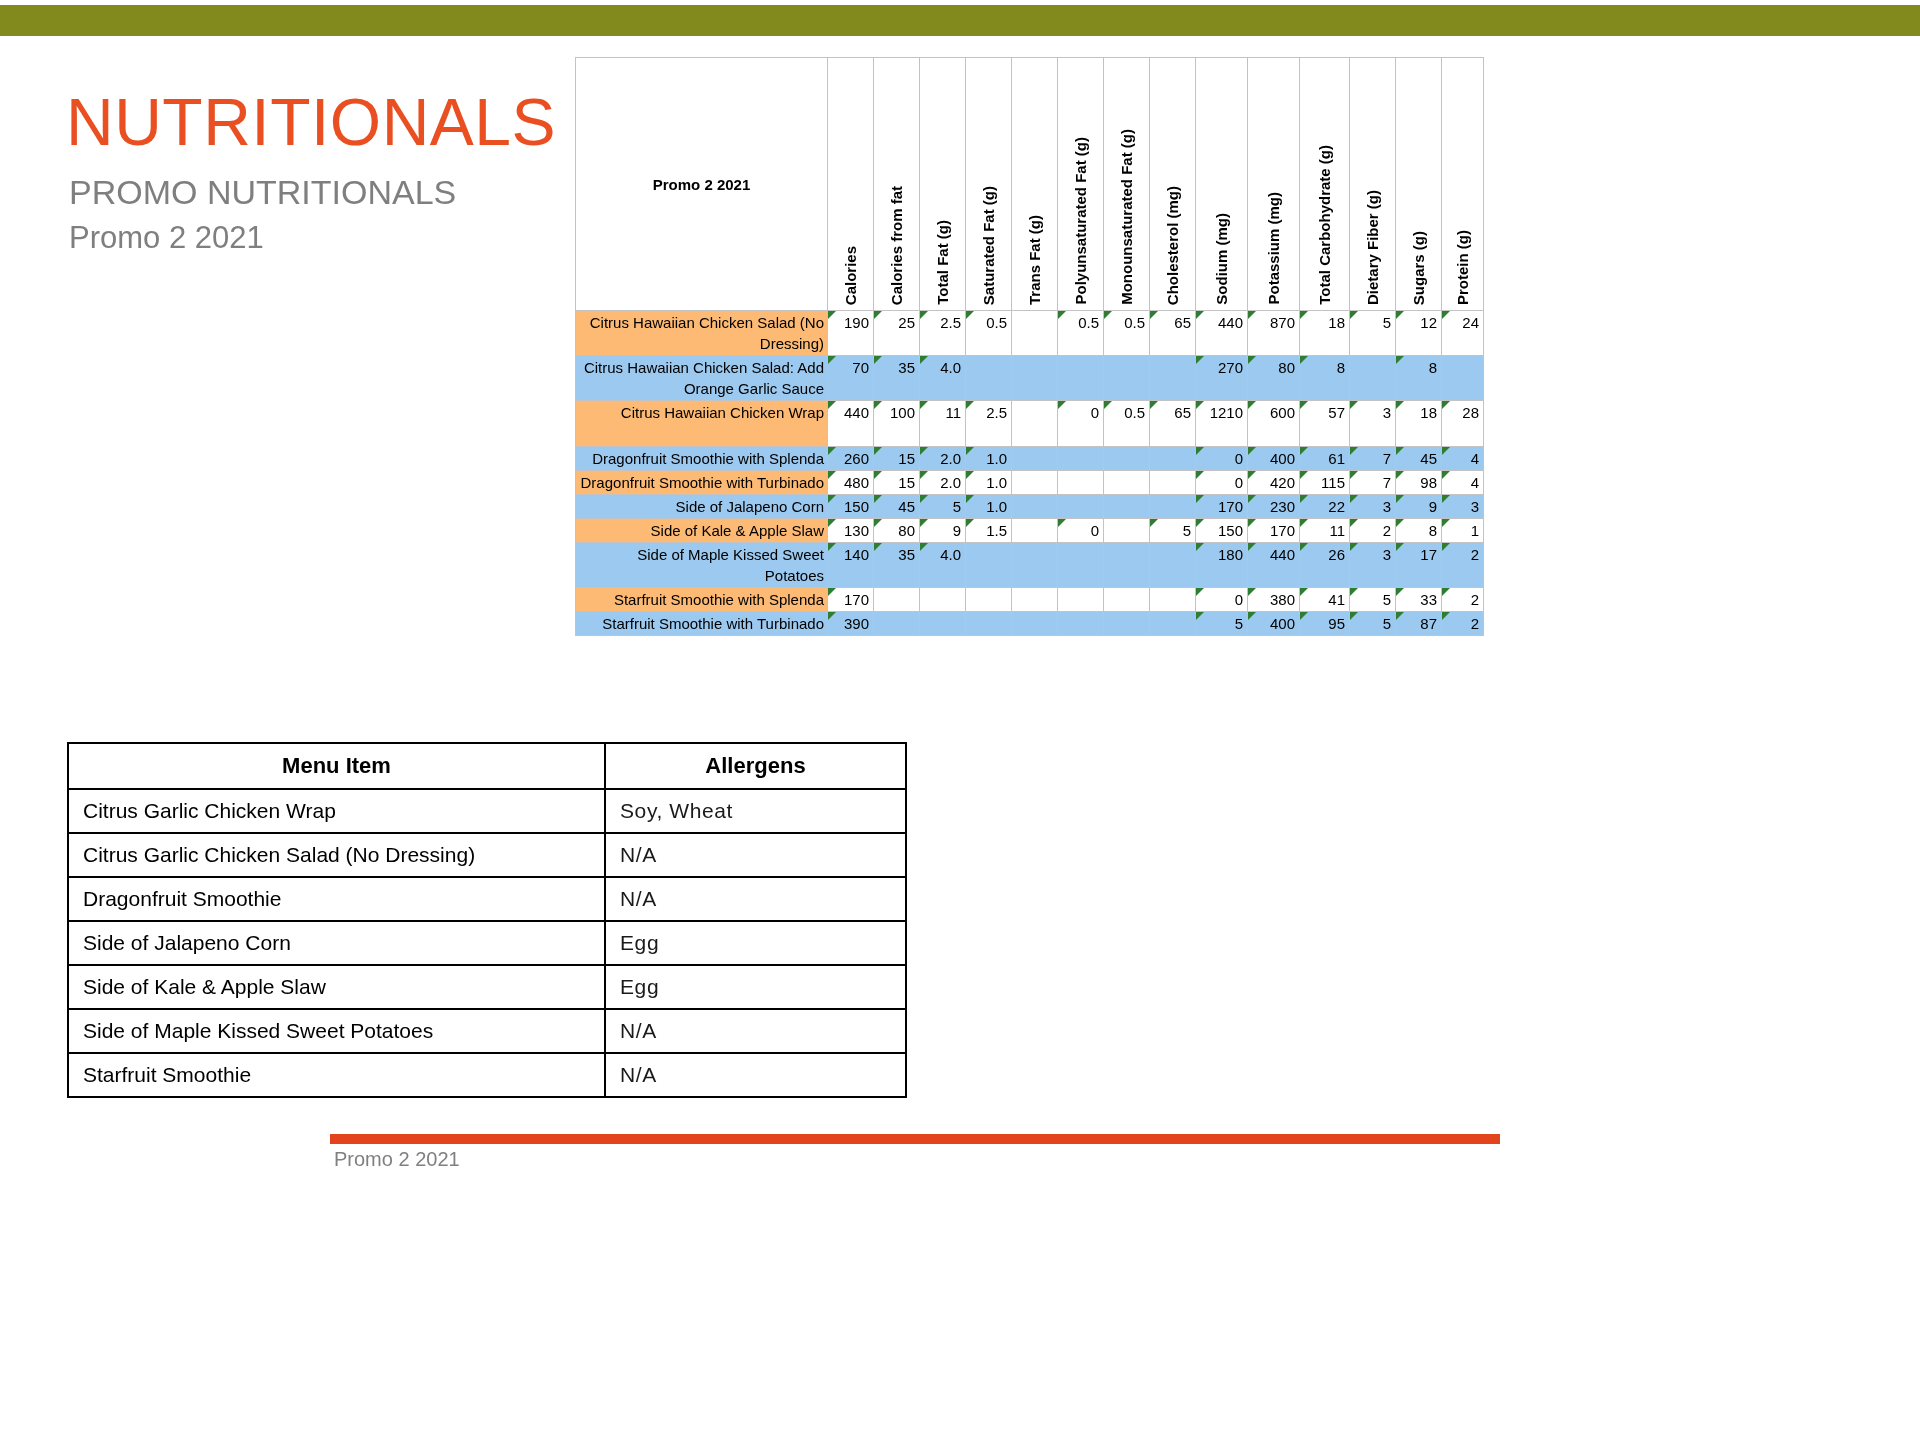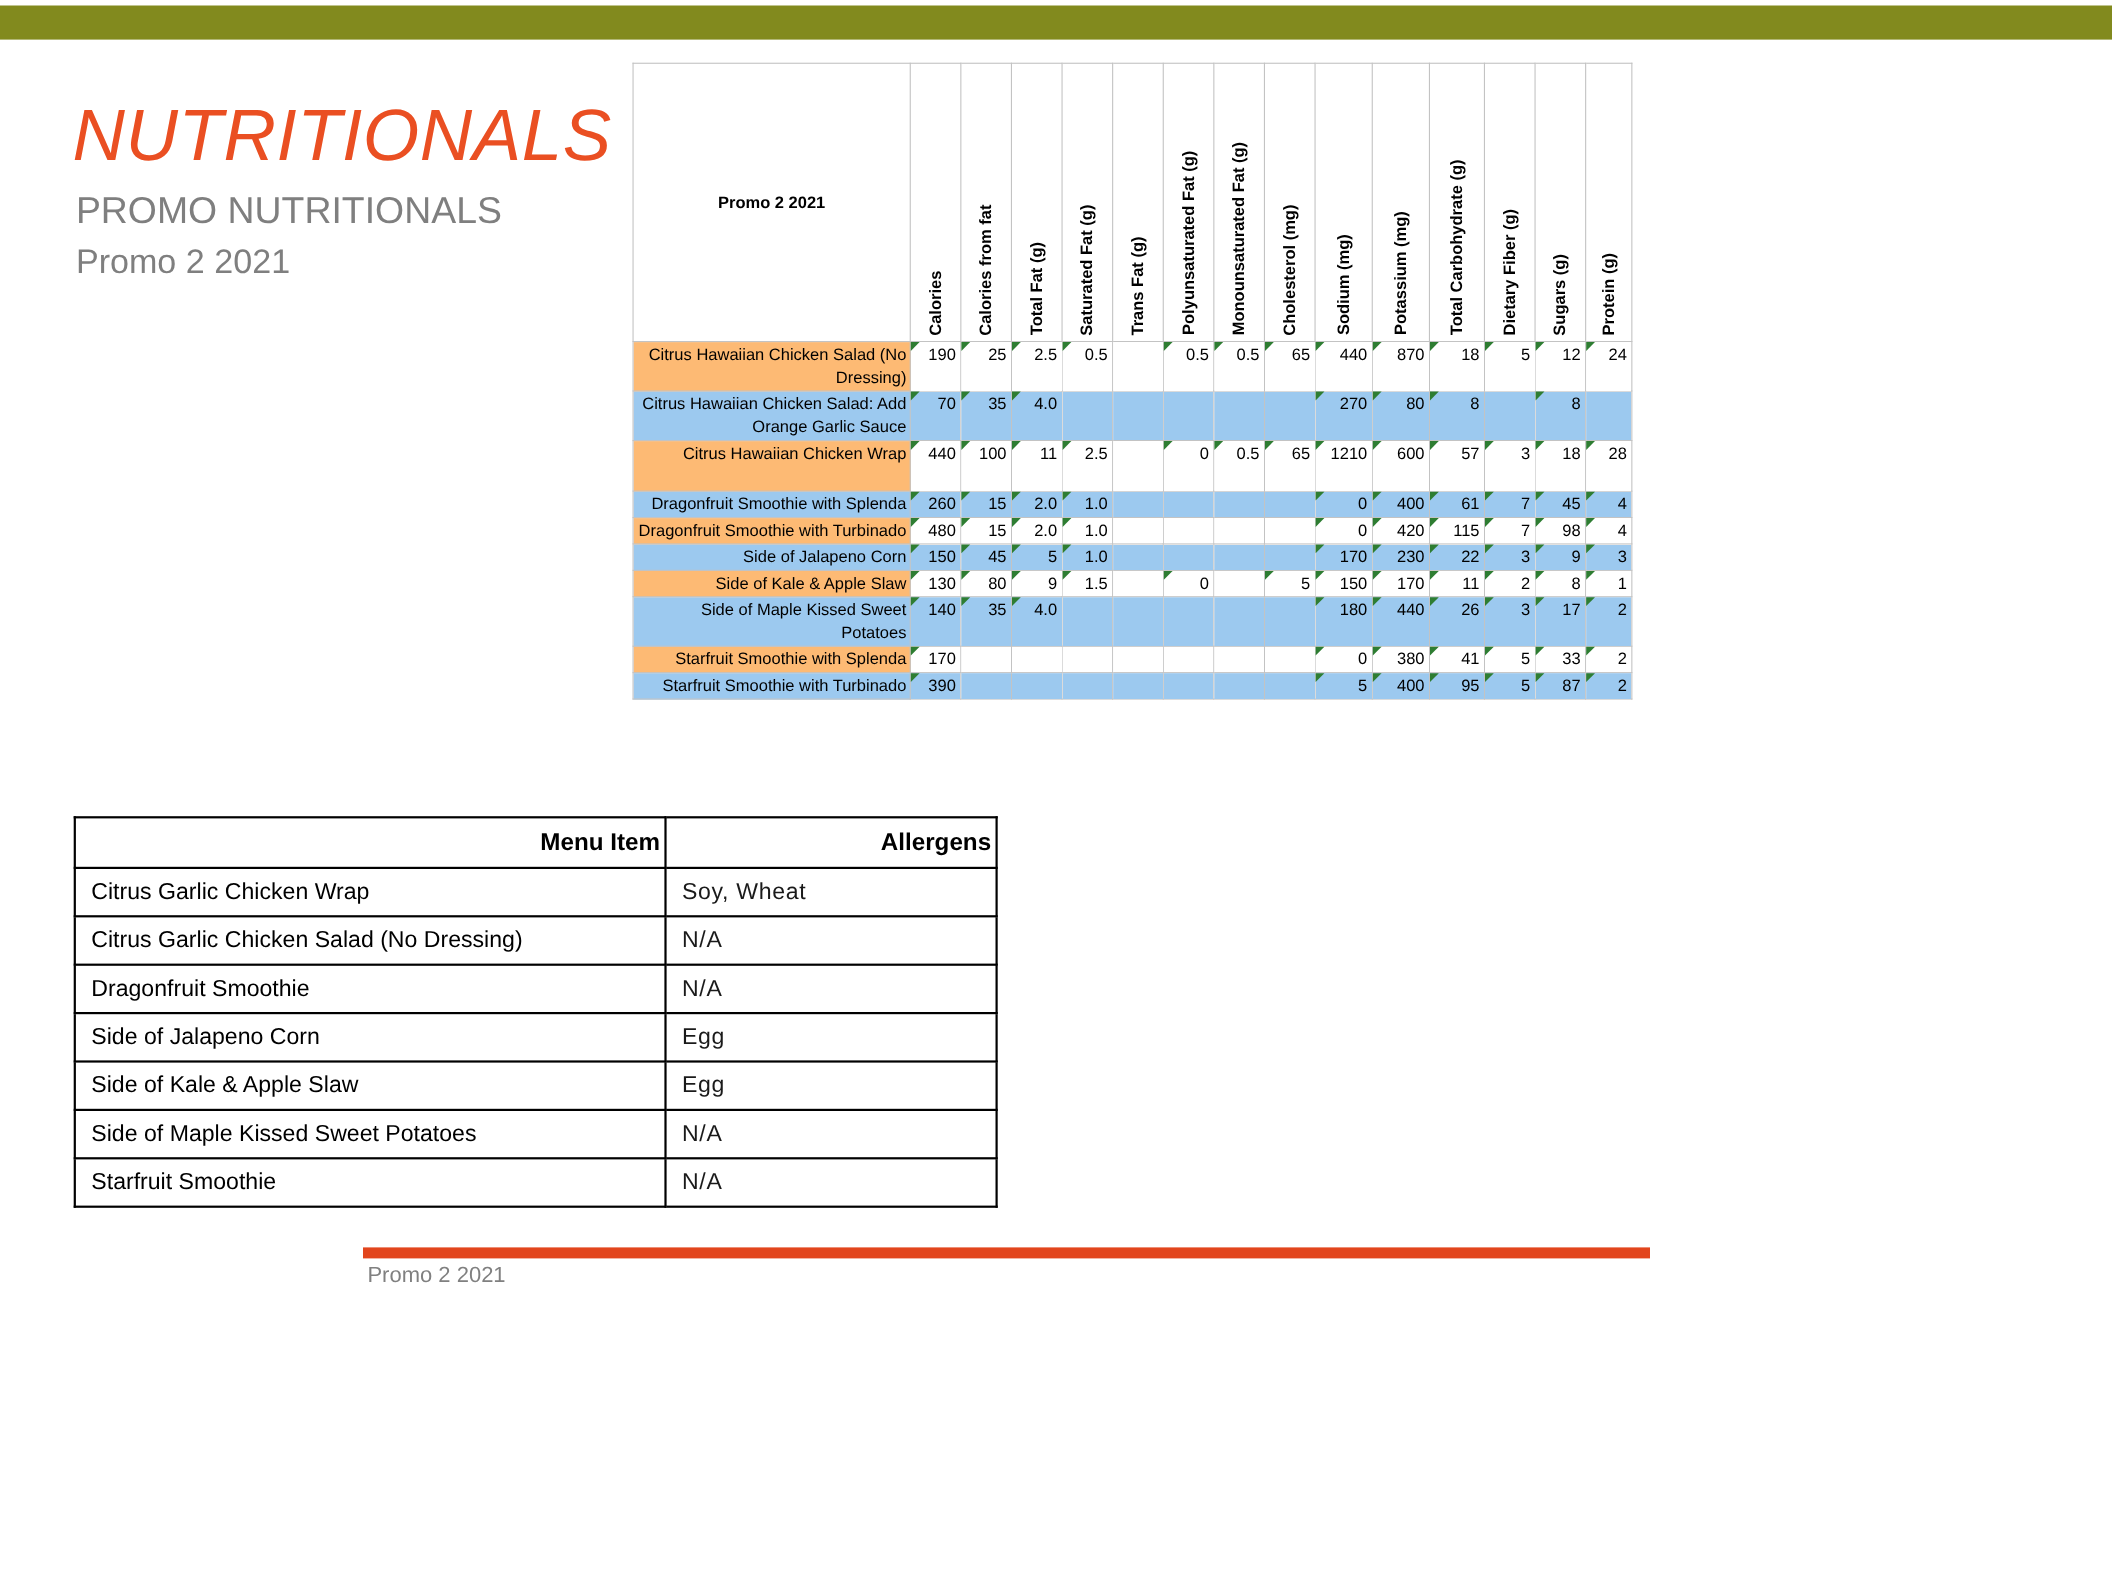--- a/index.html
+++ b/index.html
@@ -21,21 +21,20 @@
 
   
   .title-block { position: absolute; left: 66px; top: 88px; }
   .title {
     margin: 0;
     color: #EA4F22;
     font-size: 66px;
     font-weight: 400;
     letter-spacing: 0.5px;
     line-height: 1.05;
-    font-style: italic;
   }
   .subtitle {
     margin: 16px 0 0 3px;
     color: #7F7F7F;
     font-size: 34px;
     font-weight: 400;
   }
   .subtitle2 {
     margin: 8px 0 0 3px;
     color: #7F7F7F;
@@ -107,23 +106,23 @@
   
   #allerg {
     position: absolute; left: 67px; top: 742px;
     border-collapse: collapse;
     background: #ffffff;
   }
   #allerg th, #allerg td { border: 2px solid #000000; }
   #allerg th {
     font-size: 22px;
     font-weight: bold;
-    text-align: right;
+    text-align: center;
     height: 46px;
-    padding: 0 4px;
+    padding: 0 18px;
   }
   #allerg td {
     font-size: 21px;
     height: 44px;
     padding: 0 12px 0 14px;
     vertical-align: middle;
   }
   #allerg td.a-item { width: 537px; }
   #allerg td.a-allergen { width: 301px; letter-spacing: 0.6px; color: #1a1a1a; }
   #allerg th.h-item { width: 537px; }

